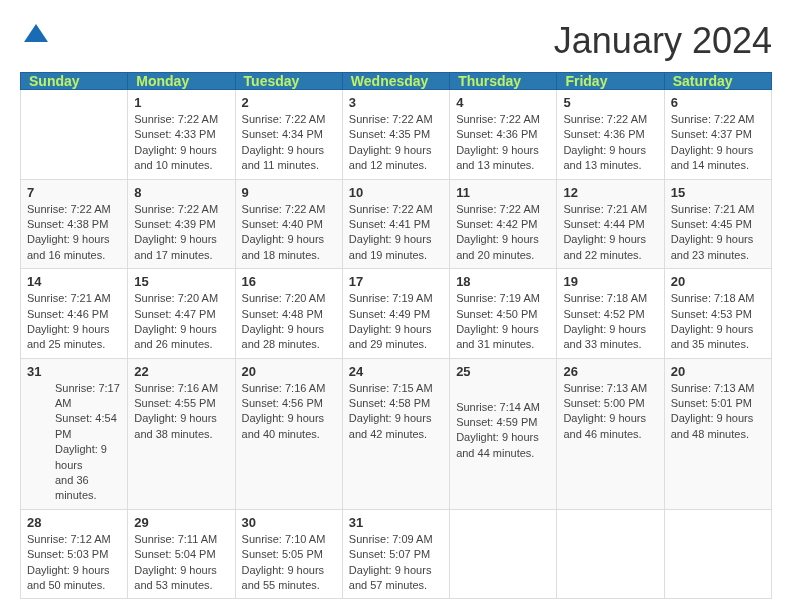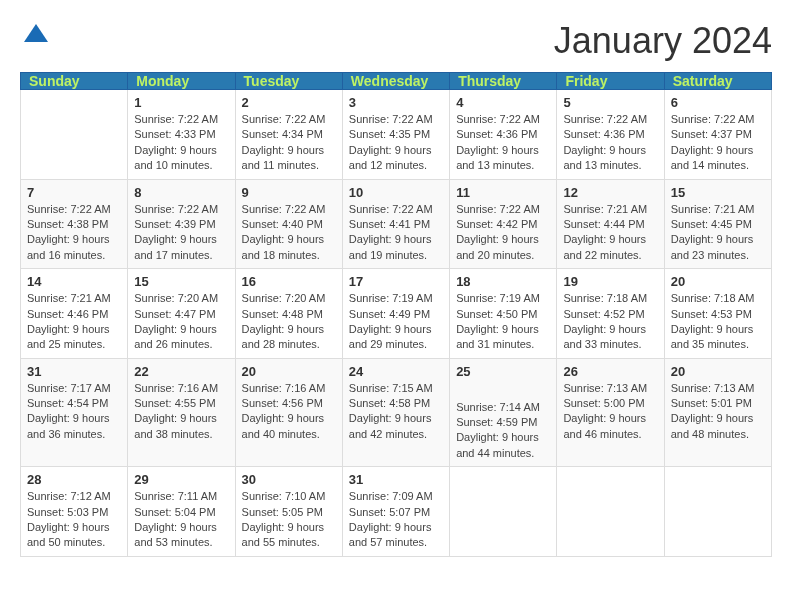--- a/index.html
+++ b/index.html
@@ -261,21 +261,21 @@
           <span class="day-number">20</span>
           <div class="day-info" style="white-space: pre-line;">Sunrise: 7:18 AM
 Sunset: 4:53 PM
 Daylight: 9 hours
 and 35 minutes.</div>
         </td>
       </tr>
       <tr>
         <td>
           <span class="day-number">31</span>
-          <div class="day-info" style="white-space: pre-line;">Sunrise: 7:17 AM
+          <div class="day-info" style="white-space: pre-line; margin-left: 28px;">Sunrise: 7:17 AM
 Sunset: 4:54 PM
 Daylight: 9 hours
 and 36 minutes.</div>
         </td>
         <td>
           <span class="day-number">22</span>
           <div class="day-info" style="white-space: pre-line;">Sunrise: 7:16 AM
 Sunset: 4:55 PM
 Daylight: 9 hours
 and 38 minutes.</div>

